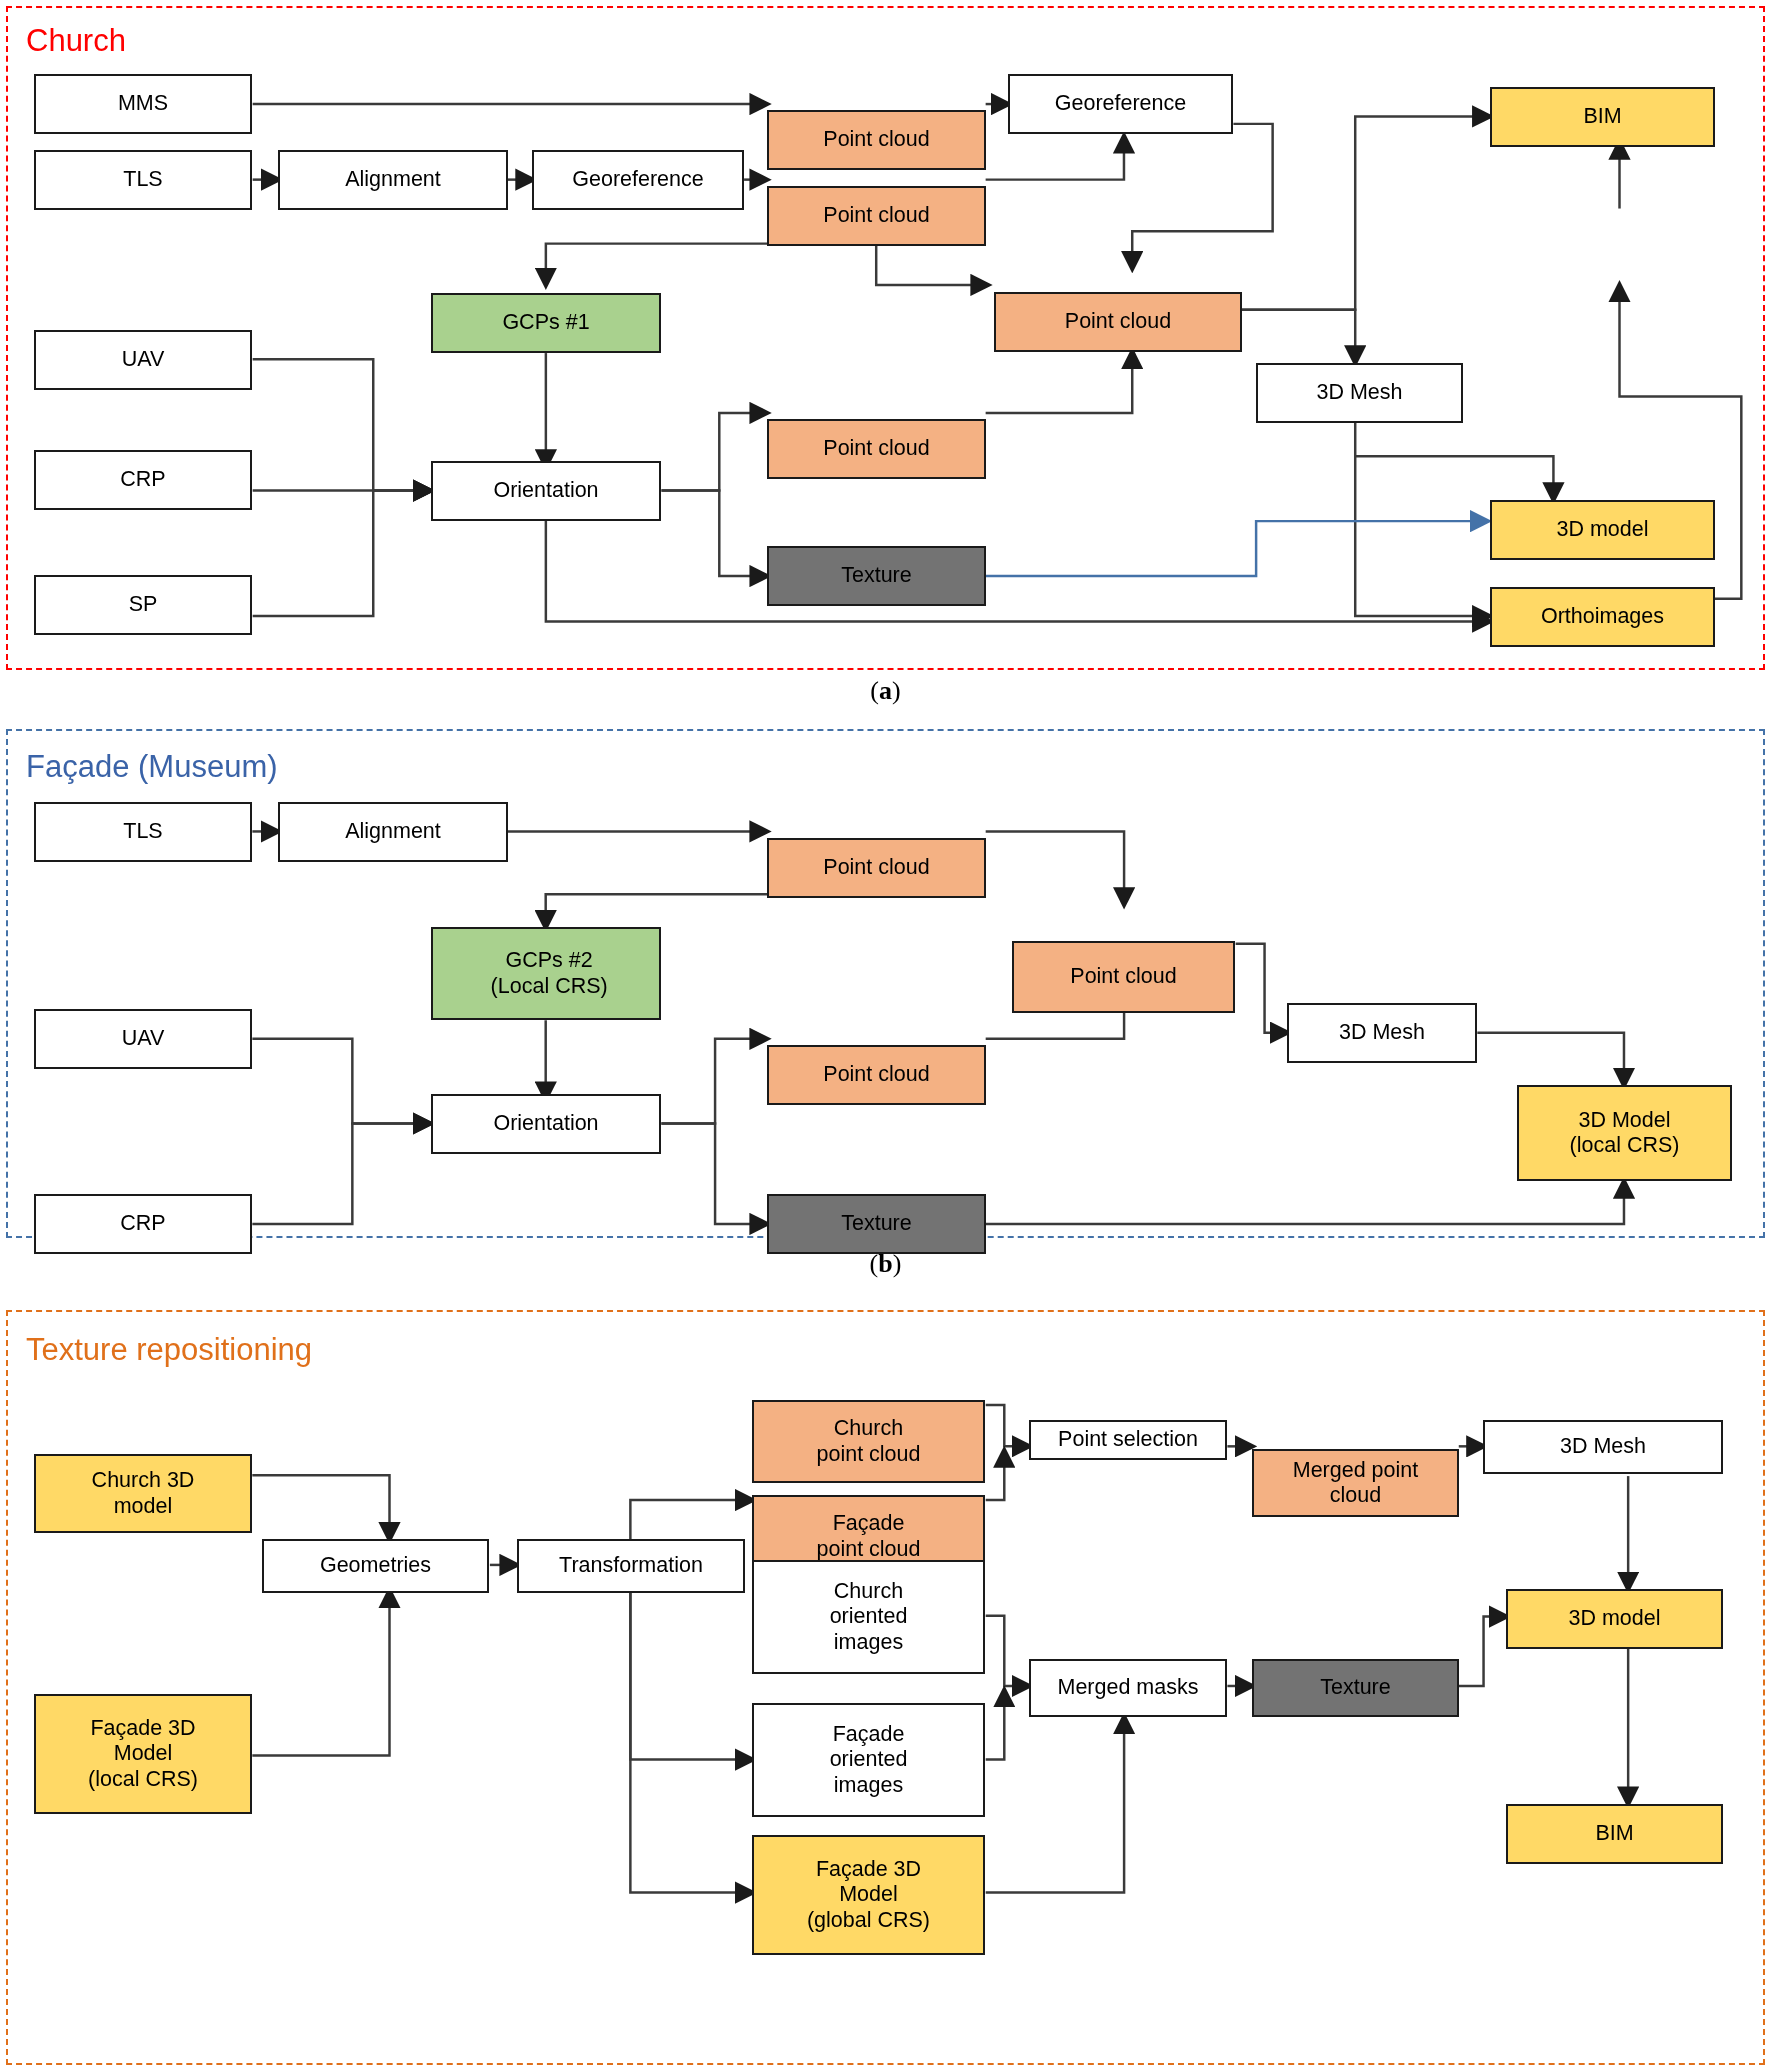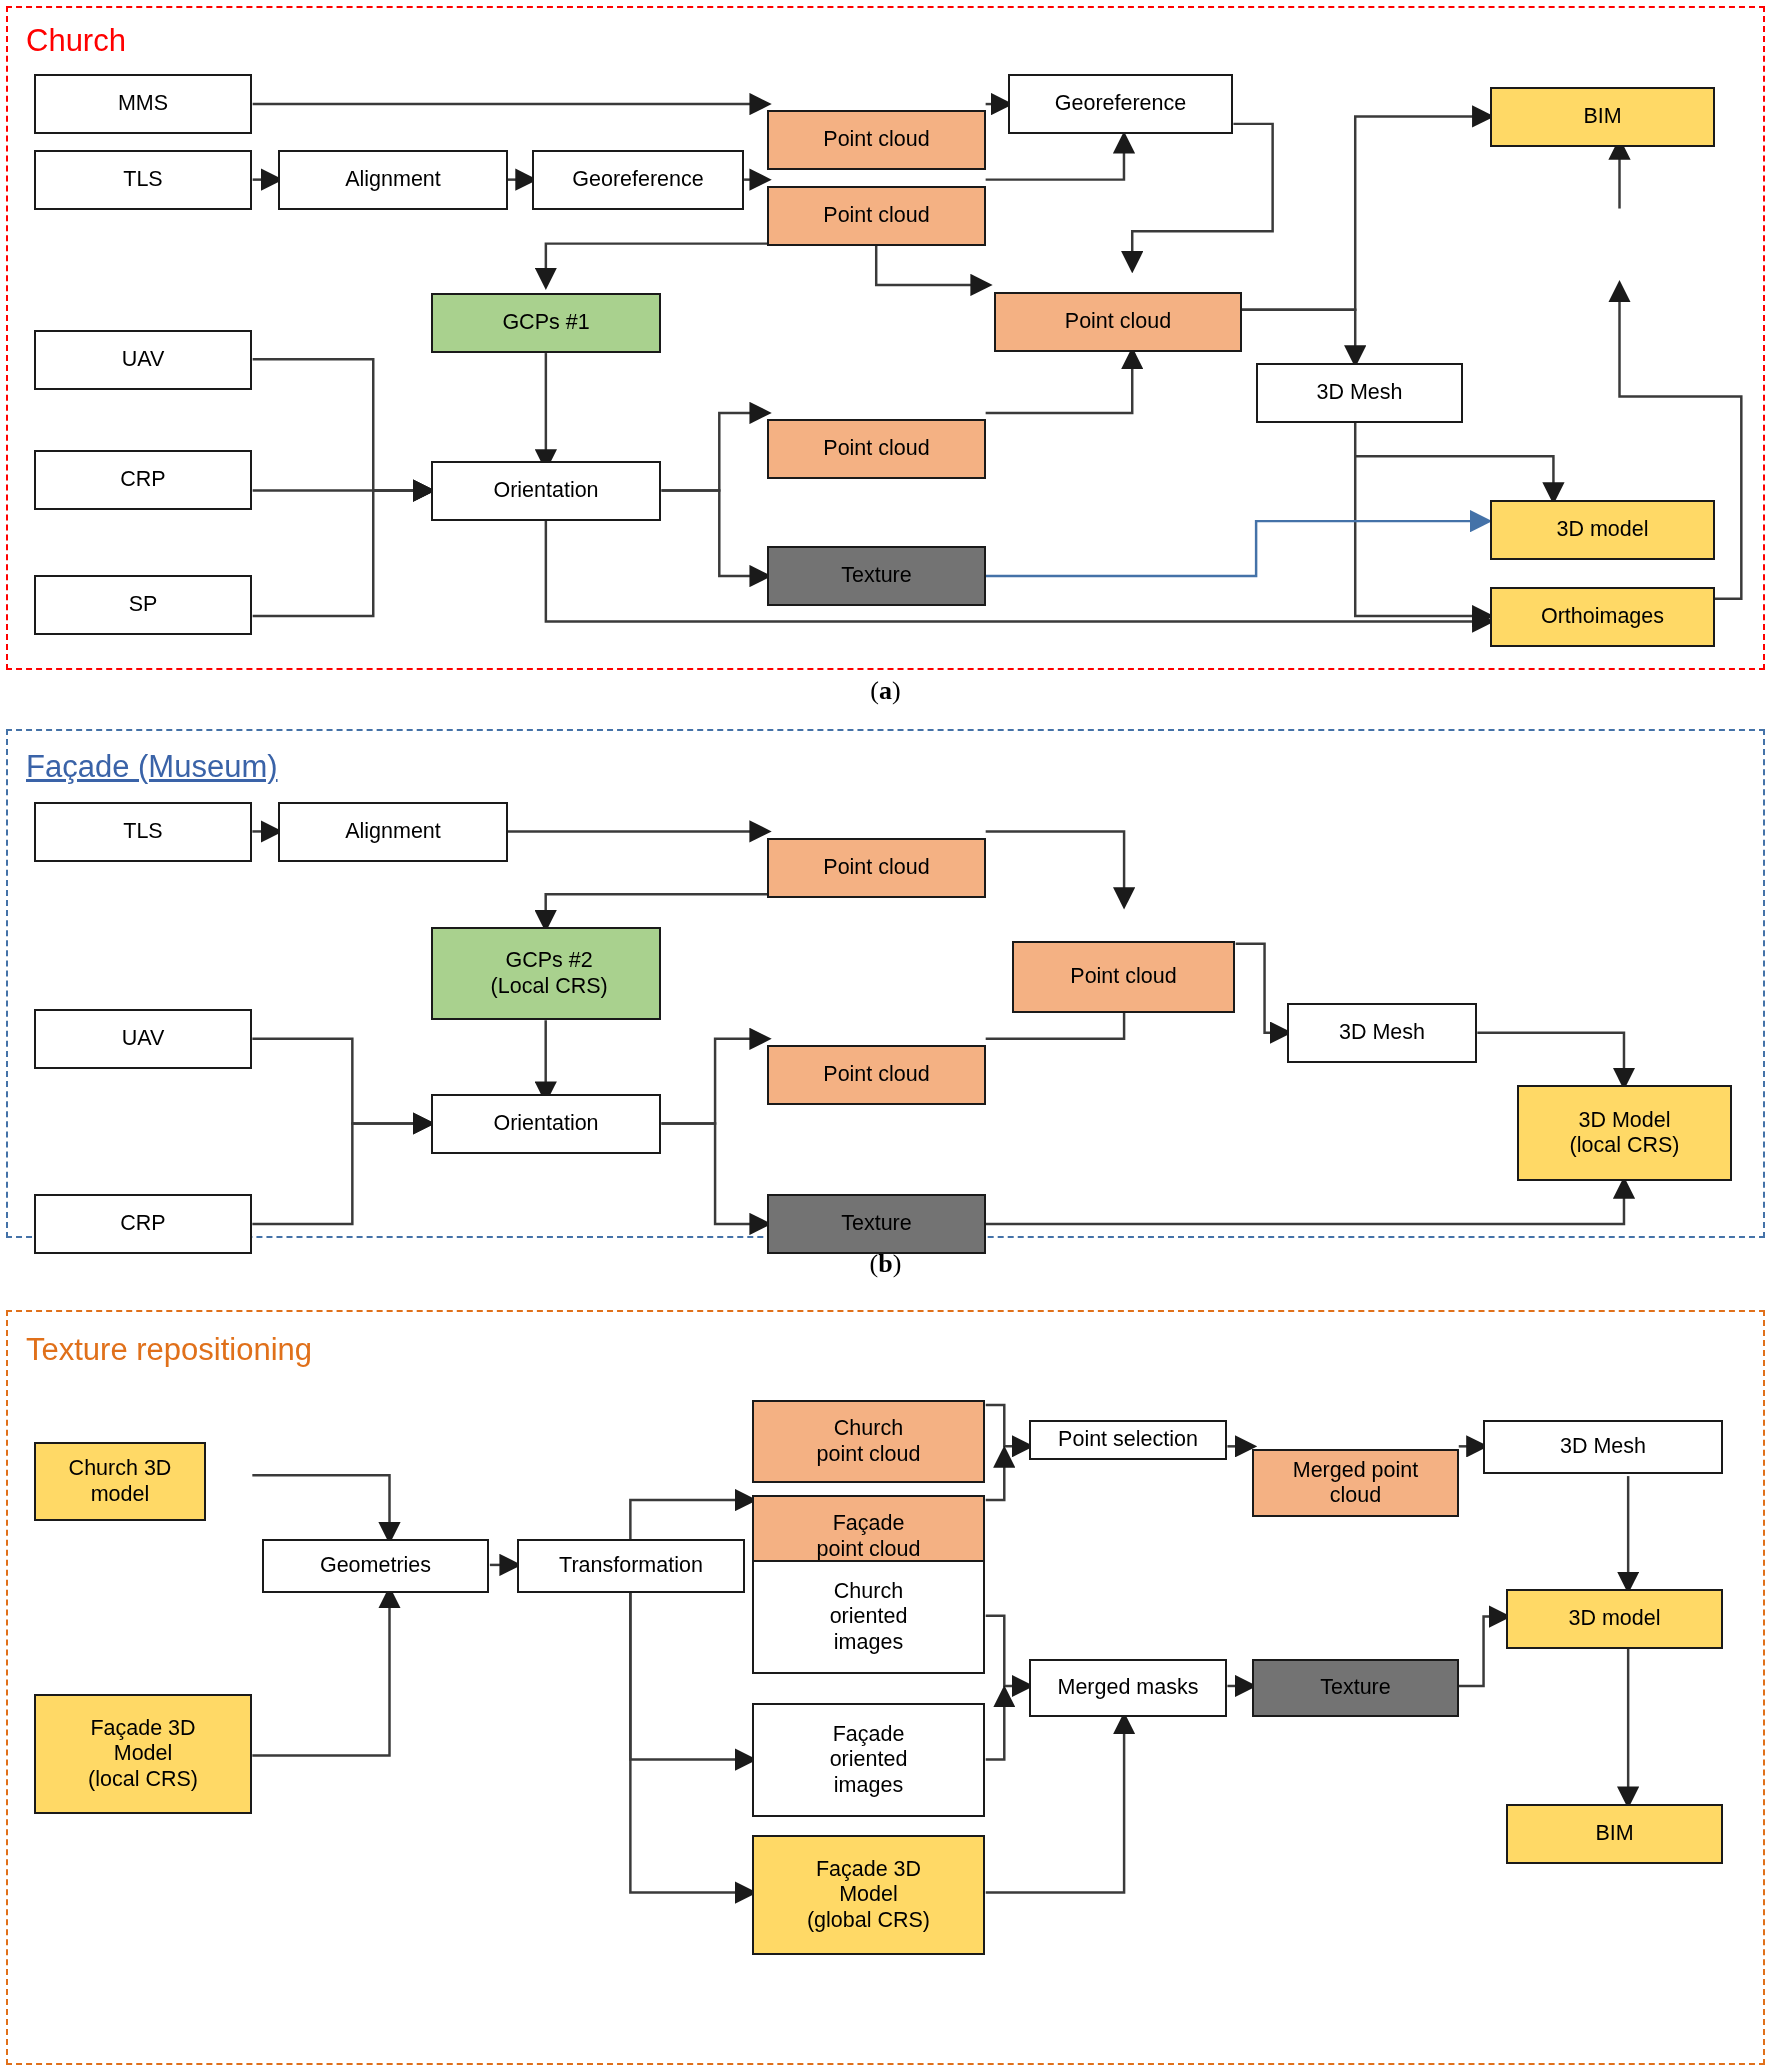--- a/index.html
+++ b/index.html
@@ -114,21 +114,21 @@
   <div class="node n-white" style="left:1256px;top:363px;width:207px;height:60px;">3D Mesh</div>
   <div class="node n-yellow" style="left:1490px;top:87px;width:225px;height:60px;">BIM</div>
   <div class="node n-yellow" style="left:1490px;top:500px;width:225px;height:60px;">3D model</div>
   <div class="node n-yellow" style="left:1490px;top:587px;width:225px;height:60px;">Orthoimages</div>
 
   <div class="caption" style="top:676px;">(<b>a</b>)</div>
 </div>
 
 <div class="panel" style="top:729px;height:566px;">
   <div class="frame blue" style="left:5.8px;top:0px;width:1759px;height:509px;"></div>
-  <div class="ptitle blue" style="left:26px;top:21.5px;text-decoration:underline;">Façade (Museum)</div>
+  <div class="ptitle blue" style="left:26px;top:21.5px;">Façade (Museum)</div>
 
   <svg width="1771" height="566" viewBox="0 0 4285 1370">
     <g fill="none" stroke="#3a3a3a" stroke-width="6" marker-end="url(#ahB)">
 
       <path d="M610,248 L672,248"></path>
 
       <path d="M1228,248 L1855,248"></path>
 
       <path d="M2385,248 L2720,248 L2720,425"></path>
 
@@ -206,21 +206,21 @@
       <path d="M2970,910 L3030,910"></path>
 
       <path d="M3530,910 L3590,910 L3590,742 L3645,742"></path>
 
       <path d="M2385,1410 L2720,1410 L2720,985"></path>
 
       <path d="M3940,820 L3940,1195"></path>
     </g>
   </svg>
 
-  <div class="node n-yellow" style="left:34px;top:132px;width:172px;height:79px;white-space:pre-line;">Church 3D
+  <div class="node n-yellow" style="left:34px;top:144px;width:218px;height:79px;white-space:pre-line;">Church 3D
 model</div>
   <div class="node n-yellow" style="left:34px;top:384px;width:218px;height:120px;white-space:pre-line;">Façade 3D
 Model
 (local CRS)</div>
   <div class="node n-white" style="left:262px;top:229px;width:227px;height:54px;">Geometries</div>
   <div class="node n-white" style="left:517px;top:229px;width:228px;height:54px;">Transformation</div>
   <div class="node n-orange" style="left:752px;top:54px;width:233px;height:83px;white-space:pre-line;">Church
 point cloud</div>
   <div class="node n-orange" style="left:752px;top:149px;width:233px;height:83px;white-space:pre-line;">Façade
 point cloud</div>

